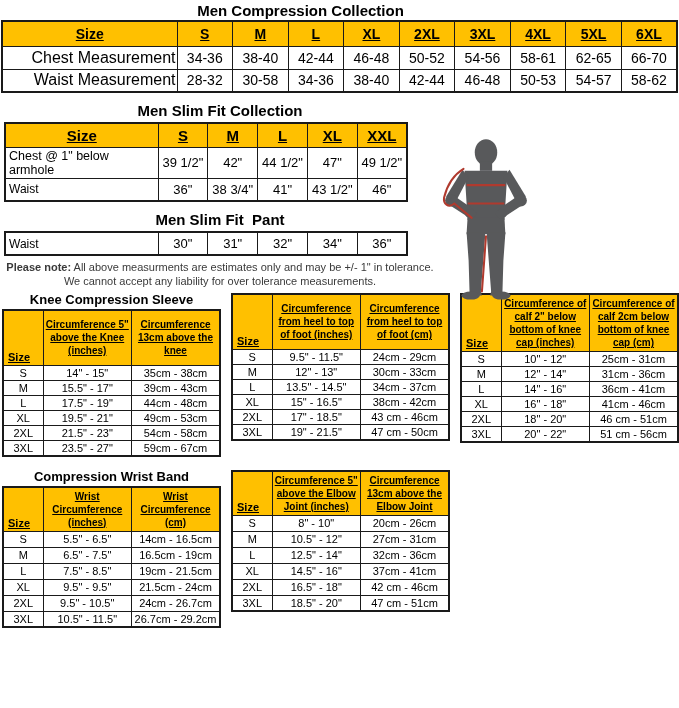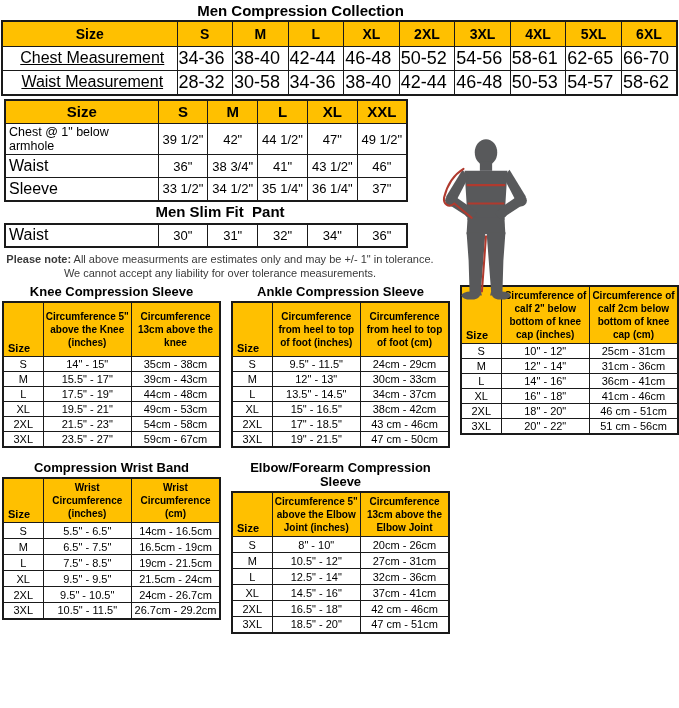--- a/index.html
+++ b/index.html
@@ -11,40 +11,40 @@
     font-family: "Liberation Sans", sans-serif;
   }
   .section-title {
     font-weight: bold; font-size: 15px; text-align: center; white-space: pre;
     line-height: 17px;
   }
   #title-compression { margin-top: 2px; margin-right: 106px; padding-left: 28px; }
   table { border-collapse: collapse; background: #fff; }
   th, td { border: 1px solid var(--border-c); }
   table.big { border: 2px solid var(--border-c); }
-  th { background: var(--header-bg); font-weight: bold; }
+  th { background: var(--header-bg); font-weight: bold; text-decoration: underline; }
 
   
   .tbl1 { width: 677px; margin: 1px 0 0 1px; table-layout: fixed; }
   .tbl1 th { height: 25px; font-size: 14px; }
   .tbl1 th:first-child { width: 175px; }
-  .tbl1 td { height: 23px; font-size: 18px; }
-  .tbl1 td:first-child { text-align: center; font-size: 16px; padding-left: 6px; text-decoration: underline; }
+  .tbl1 td { height: 23px; font-size: 14px; text-align: center; }
+  .tbl1 td:first-child { text-align: right; font-size: 16px; padding-left: 6px; }
 
   
   .mid-wrap { width: 440px; }
   #title-slim { margin-top: 9px; }
-  #title-pant { margin-top: 1px; }
+  #title-pant { margin-top: 9px; }
 
   
   .tbl2, .tbl3 { width: 404px; margin: 3px 0 0 4px; table-layout: fixed; }
   .tbl2 th { height: 24px; font-size: 15px; }
   .tbl2 th:first-child { width: 153px; }
   .tbl2 td, .tbl3 td { height: 23px; font-size: 13px; text-align: center; }
-  .tbl2 td:first-child, .tbl3 td:first-child { text-align: left; font-size: 16px; padding-left: 3px; }
+  .tbl2 td:first-child, .tbl3 td:first-child { text-align: left; font-size: 12px; padding-left: 3px; }
   .tbl2 tbody tr:first-child td { height: 19px; }
   .tbl2 tbody tr:first-child td:first-child { font-size: 12.5px; }
   .tbl3 td:first-child { width: 153px; }
 
   
   .note {
     margin-top: 4px; text-align: center; font-size: 11px; line-height: 14px;
     color: #3a3a3a;
   }
   .note b { color: #3a3a3a; }
@@ -109,20 +109,21 @@
         <td>46-48</td>
         <td>50-53</td>
         <td>54-57</td>
         <td>58-62</td>
       </tr>
     </tbody>
 </table>
 
 <div class="mid-wrap">
 
+  <div class="section-title" id="title-slim">Men Slim Fit Collection</div>
   <table class="big tbl2">
     <thead>
       <tr>
         <th>Size</th>
         <th>S</th>
         <th>M</th>
         <th>L</th>
         <th>XL</th>
         <th>XXL</th>
       </tr>
@@ -136,28 +137,20 @@
           <td>47"</td>
           <td>49 1/2"</td>
         </tr>
         <tr>
           <td>Waist</td>
           <td>36"</td>
           <td>38 3/4"</td>
           <td>41"</td>
           <td>43 1/2"</td>
           <td>46"</td>
-        </tr>
-        <tr>
-          <td>Sleeve</td>
-          <td>33 1/2"</td>
-          <td>34 1/2"</td>
-          <td>35 1/4"</td>
-          <td>36 1/4"</td>
-          <td>37"</td>
         </tr>
       </tbody>
   </table>
 
   <div class="section-title" id="title-pant">Men Slim Fit  Pant</div>
   <table class="big tbl3">
     <tbody>
         <tr>
           <td>Waist</td>
           <td>30"</td>
@@ -247,21 +240,20 @@
           </tr>
           <tr>
             <td>3XL</td>
             <td>23.5" - 27"</td>
             <td>59cm - 67cm</td>
           </tr>
         </tbody>
     </table>
   </div>
   <div class="mini-wrap">
-    <div class="mini-title">Ankle Compression Sleeve</div>
     <table class="mini tall">
       <thead>
         <tr>
           <th class="size-h">Size</th>
           <th class="col-h">Circumference from heel to top of foot (inches)</th>
           <th class="col-h">Circumference from heel to top of foot (cm)</th>
         </tr>
       </thead>
       <tbody>
           <tr>
@@ -381,21 +373,20 @@
           </tr>
           <tr>
             <td>3XL</td>
             <td>10.5" - 11.5"</td>
             <td>26.7cm - 29.2cm</td>
           </tr>
         </tbody>
     </table>
   </div>
   <div class="mini-wrap">
-    <div class="mini-title">Elbow/Forearm Compression Sleeve</div>
     <table class="mini short">
       <thead>
         <tr>
           <th class="size-h">Size</th>
           <th class="col-h">Circumference 5" above the Elbow Joint (inches)</th>
           <th class="col-h">Circumference 13cm above the Elbow Joint</th>
         </tr>
       </thead>
       <tbody>
           <tr>

